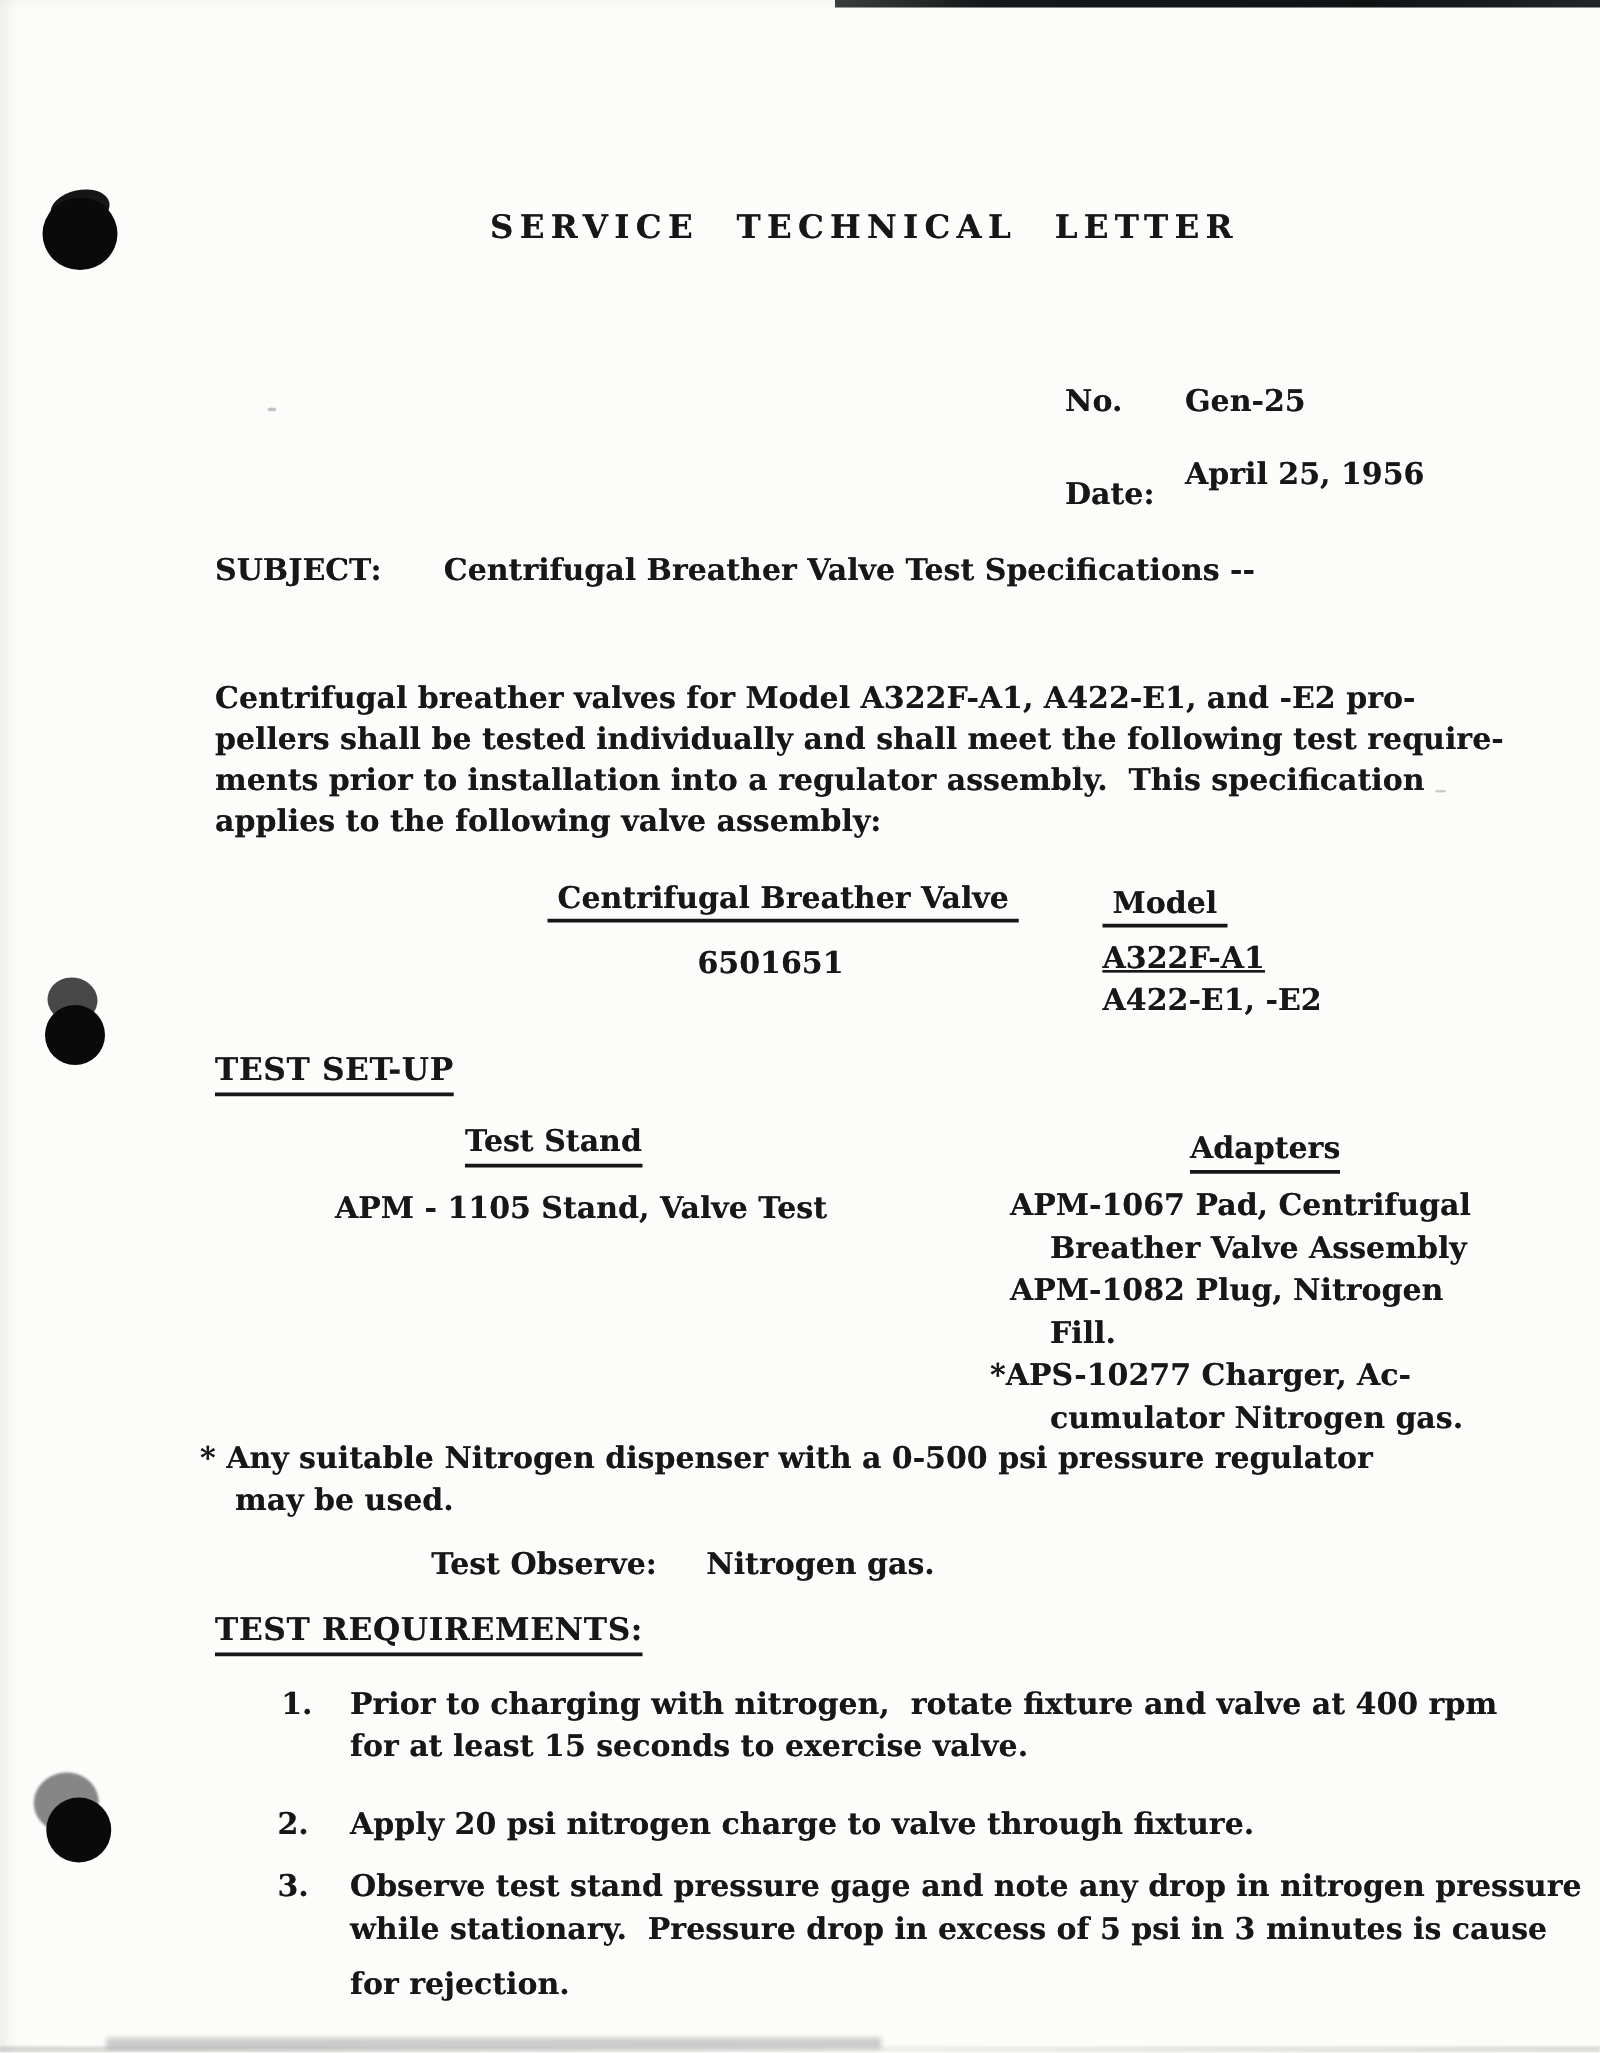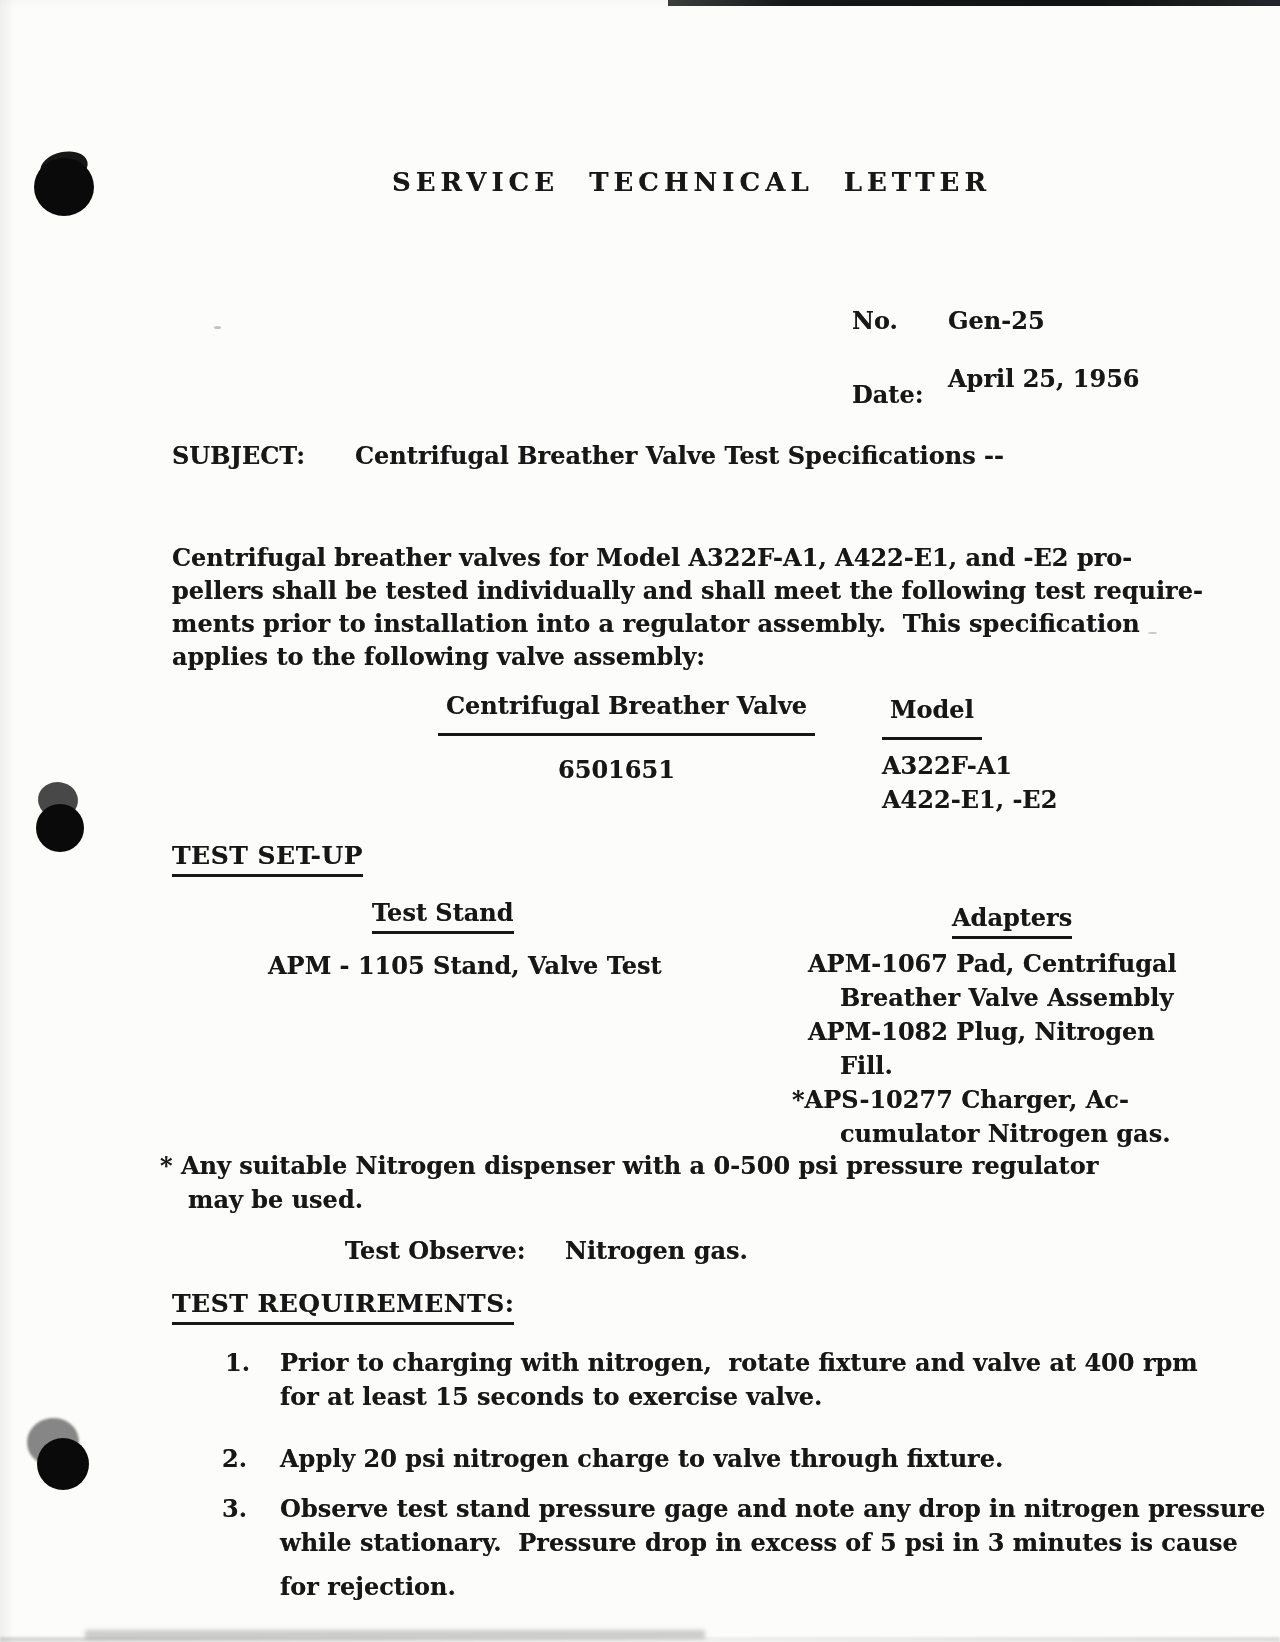--- a/index.html
+++ b/index.html
@@ -26,21 +26,21 @@
     white-space: pre;
     color: #171717;
     text-shadow: 0 0 0.5px rgba(10,10,10,0.55);
   }
   .title {
     font-size: 26px;
     letter-spacing: 5px;
     word-spacing: 16px;
   }
   .underline { border-bottom: 3px solid #171717; padding-bottom: 3px; }
-  .underline-pad { border-bottom: 3px solid #171717; padding: 0 8px 12px 8px; }
+  .underline-pad { border-bottom: 3px solid #171717; padding: 0 8px 2px 8px; margin-top: 12px; }
   .heading { font-size: 25px; letter-spacing: 0.5px; }
 
   .punch {
     position: absolute;
     background: #0a0a0a;
     border-radius: 50%;
   }
   .smudge {
     position: absolute;
     border-radius: 50%;
@@ -101,21 +101,21 @@
   <div>
     <div class="t" style="left:172px; top:543px;">Centrifugal breather valves for Model A322F-A1, A422-E1, and -E2 pro-</div>
     <div class="t" style="left:172px; top:576px;">pellers shall be tested individually and shall meet the following test require-</div>
     <div class="t" style="left:172px; top:609px;">ments prior to installation into a regulator assembly.  This specification</div>
     <div class="t" style="left:172px; top:642px;">applies to the following valve assembly:</div>
   </div>
 
   <div class="t underline-pad" style="left:438px; top:691px;">Centrifugal Breather Valve</div>
   <div class="t underline-pad" style="left:882px; top:695px;">Model</div>
   <div class="t" style="left:558px; top:755px;">6501651</div>
-  <div class="t" style="left:882px; top:751px;">A322F-A1</div>
+  <div class="t" style="left:882px; top:751px;text-decoration:underline;">A322F-A1</div>
   <div class="t" style="left:882px; top:785px;">A422-E1, -E2</div>
 
   <div class="t heading underline" style="left:172px; top:840px;">TEST SET-UP</div>
 
   <div class="t underline" style="left:372px; top:898px;text-align:right;">Test Stand</div>
   <div class="t underline" style="left:952px; top:903px;">Adapters</div>
 
   <div class="t" style="left:268px; top:951px;">APM - 1105 Stand, Valve Test</div>
 
   <div>

